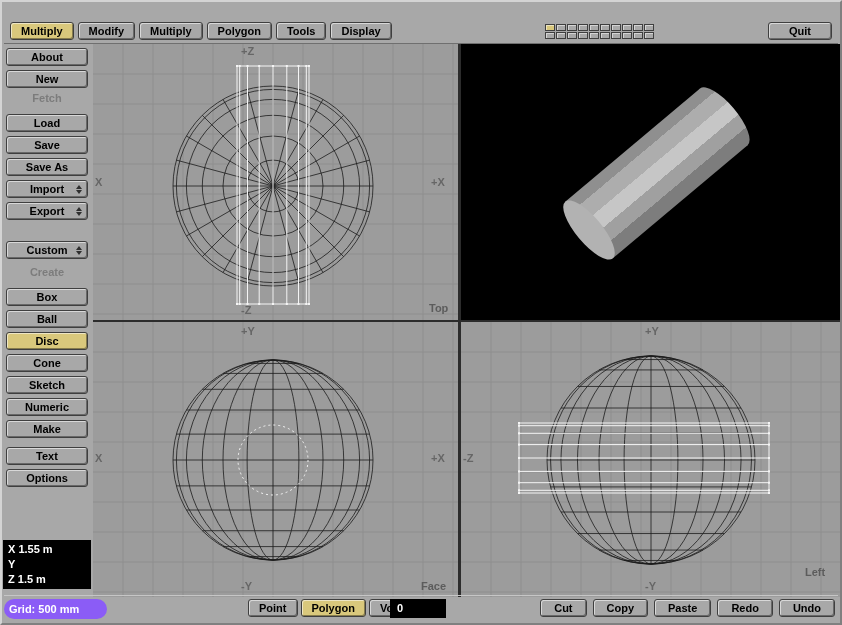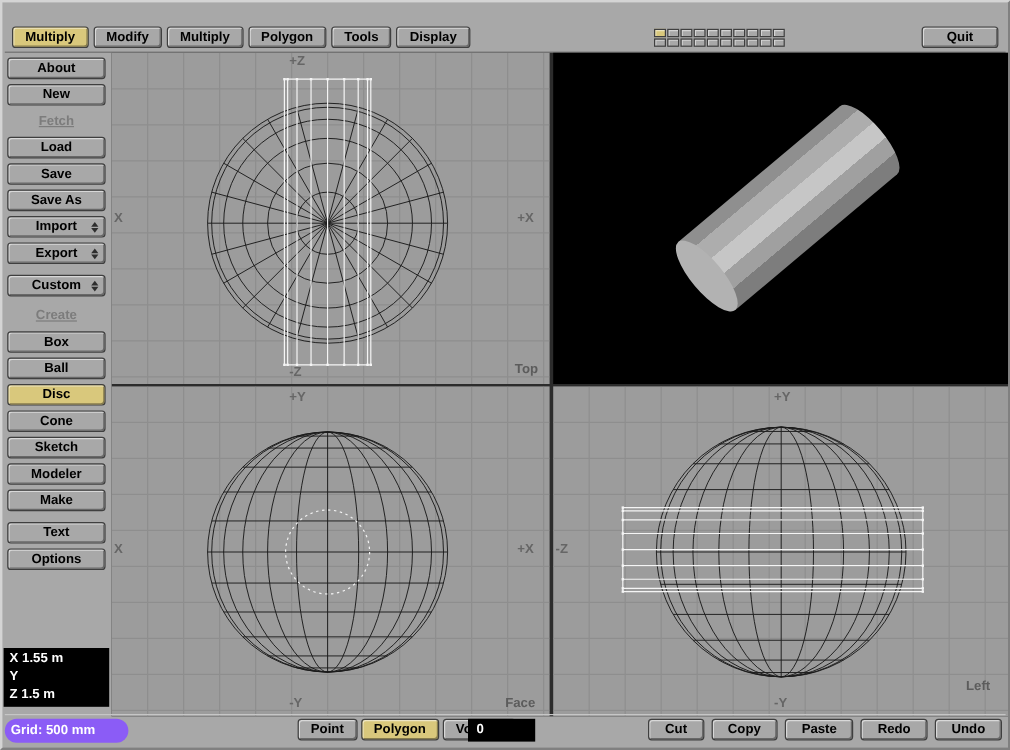--- a/index.html
+++ b/index.html
@@ -32,22 +32,22 @@
   #bank-grid{position:absolute;left:541px;top:5px;display:flex;flex-direction:column;gap:1px;}
   .bank-row{display:flex;gap:1px;}
   .bank-cell{width:10px;height:7px;background:#a8a8a8;border:1px solid #3f3f3f;
     box-shadow:inset 1px 1px 0 rgba(255,255,255,.5);}
   .bank-cell.active{background:#d9c87c;}
   #quit-btn{position:absolute;right:6px;top:3px;width:64px;}
 
   
   #sidebar{position:absolute;left:4px;top:46px;width:82px;display:flex;flex-direction:column;gap:4px;}
   .side-btn{width:100%;position:relative;}
-  .side-label{height:18px;display:flex;align-items:center;justify-content:center;
-    font:bold 11px "Liberation Sans",sans-serif;color:#7c7c7c;text-decoration:underline;}
+  .side-label{height:18px;display:flex;align-items:flex-start;justify-content:center;
+    font:bold 11px "Liberation Sans",sans-serif;color:#7c7c7c;}
   .popup-arrows{position:absolute;right:5px;top:4px;display:flex;flex-direction:column;gap:1px;}
   .tri-up{width:0;height:0;border-left:3px solid transparent;border-right:3px solid transparent;border-bottom:4px solid #2e2e2e;display:block;}
   .tri-dn{width:0;height:0;border-left:3px solid transparent;border-right:3px solid transparent;border-top:4px solid #2e2e2e;display:block;}
 
   
   #coord-box{position:absolute;left:1px;top:538px;width:88px;height:49px;background:#000;
     color:#fff;font:bold 11px/15px "Liberation Sans",sans-serif;padding:2px 5px;}
 
   
   #viewports{position:absolute;left:91px;top:42px;width:747px;height:553px;background:#2c2c2c;}
@@ -141,21 +141,21 @@
           <i class="tri-dn"></i>
         </span>
       </div>
       <div class="btn side-btn">
         <span>Export</span>
         <span class="popup-arrows">
           <i class="tri-up"></i>
           <i class="tri-dn"></i>
         </span>
       </div>
-      <div class="btn side-btn" style="margin-top: 5px;">
+      <div class="btn side-btn" style="margin-top: 17px;">
         <span>Custom</span>
         <span class="popup-arrows">
           <i class="tri-up"></i>
           <i class="tri-dn"></i>
         </span>
       </div>
       <div class="side-label" style="margin-top: 3px;">
         <span>Create</span>
       </div>
       <div class="btn side-btn">
@@ -167,21 +167,21 @@
       <div class="btn side-btn active">
         <span>Disc</span>
       </div>
       <div class="btn side-btn">
         <span>Cone</span>
       </div>
       <div class="btn side-btn">
         <span>Sketch</span>
       </div>
       <div class="btn side-btn">
-        <span>Modeler</span>
+        <span>Numeric</span>
       </div>
       <div class="btn side-btn">
         <span>Make</span>
       </div>
       <div class="btn side-btn" style="margin-top: 5px;">
         <span>Text</span>
       </div>
       <div class="btn side-btn">
         <span>Options</span>
       </div>

